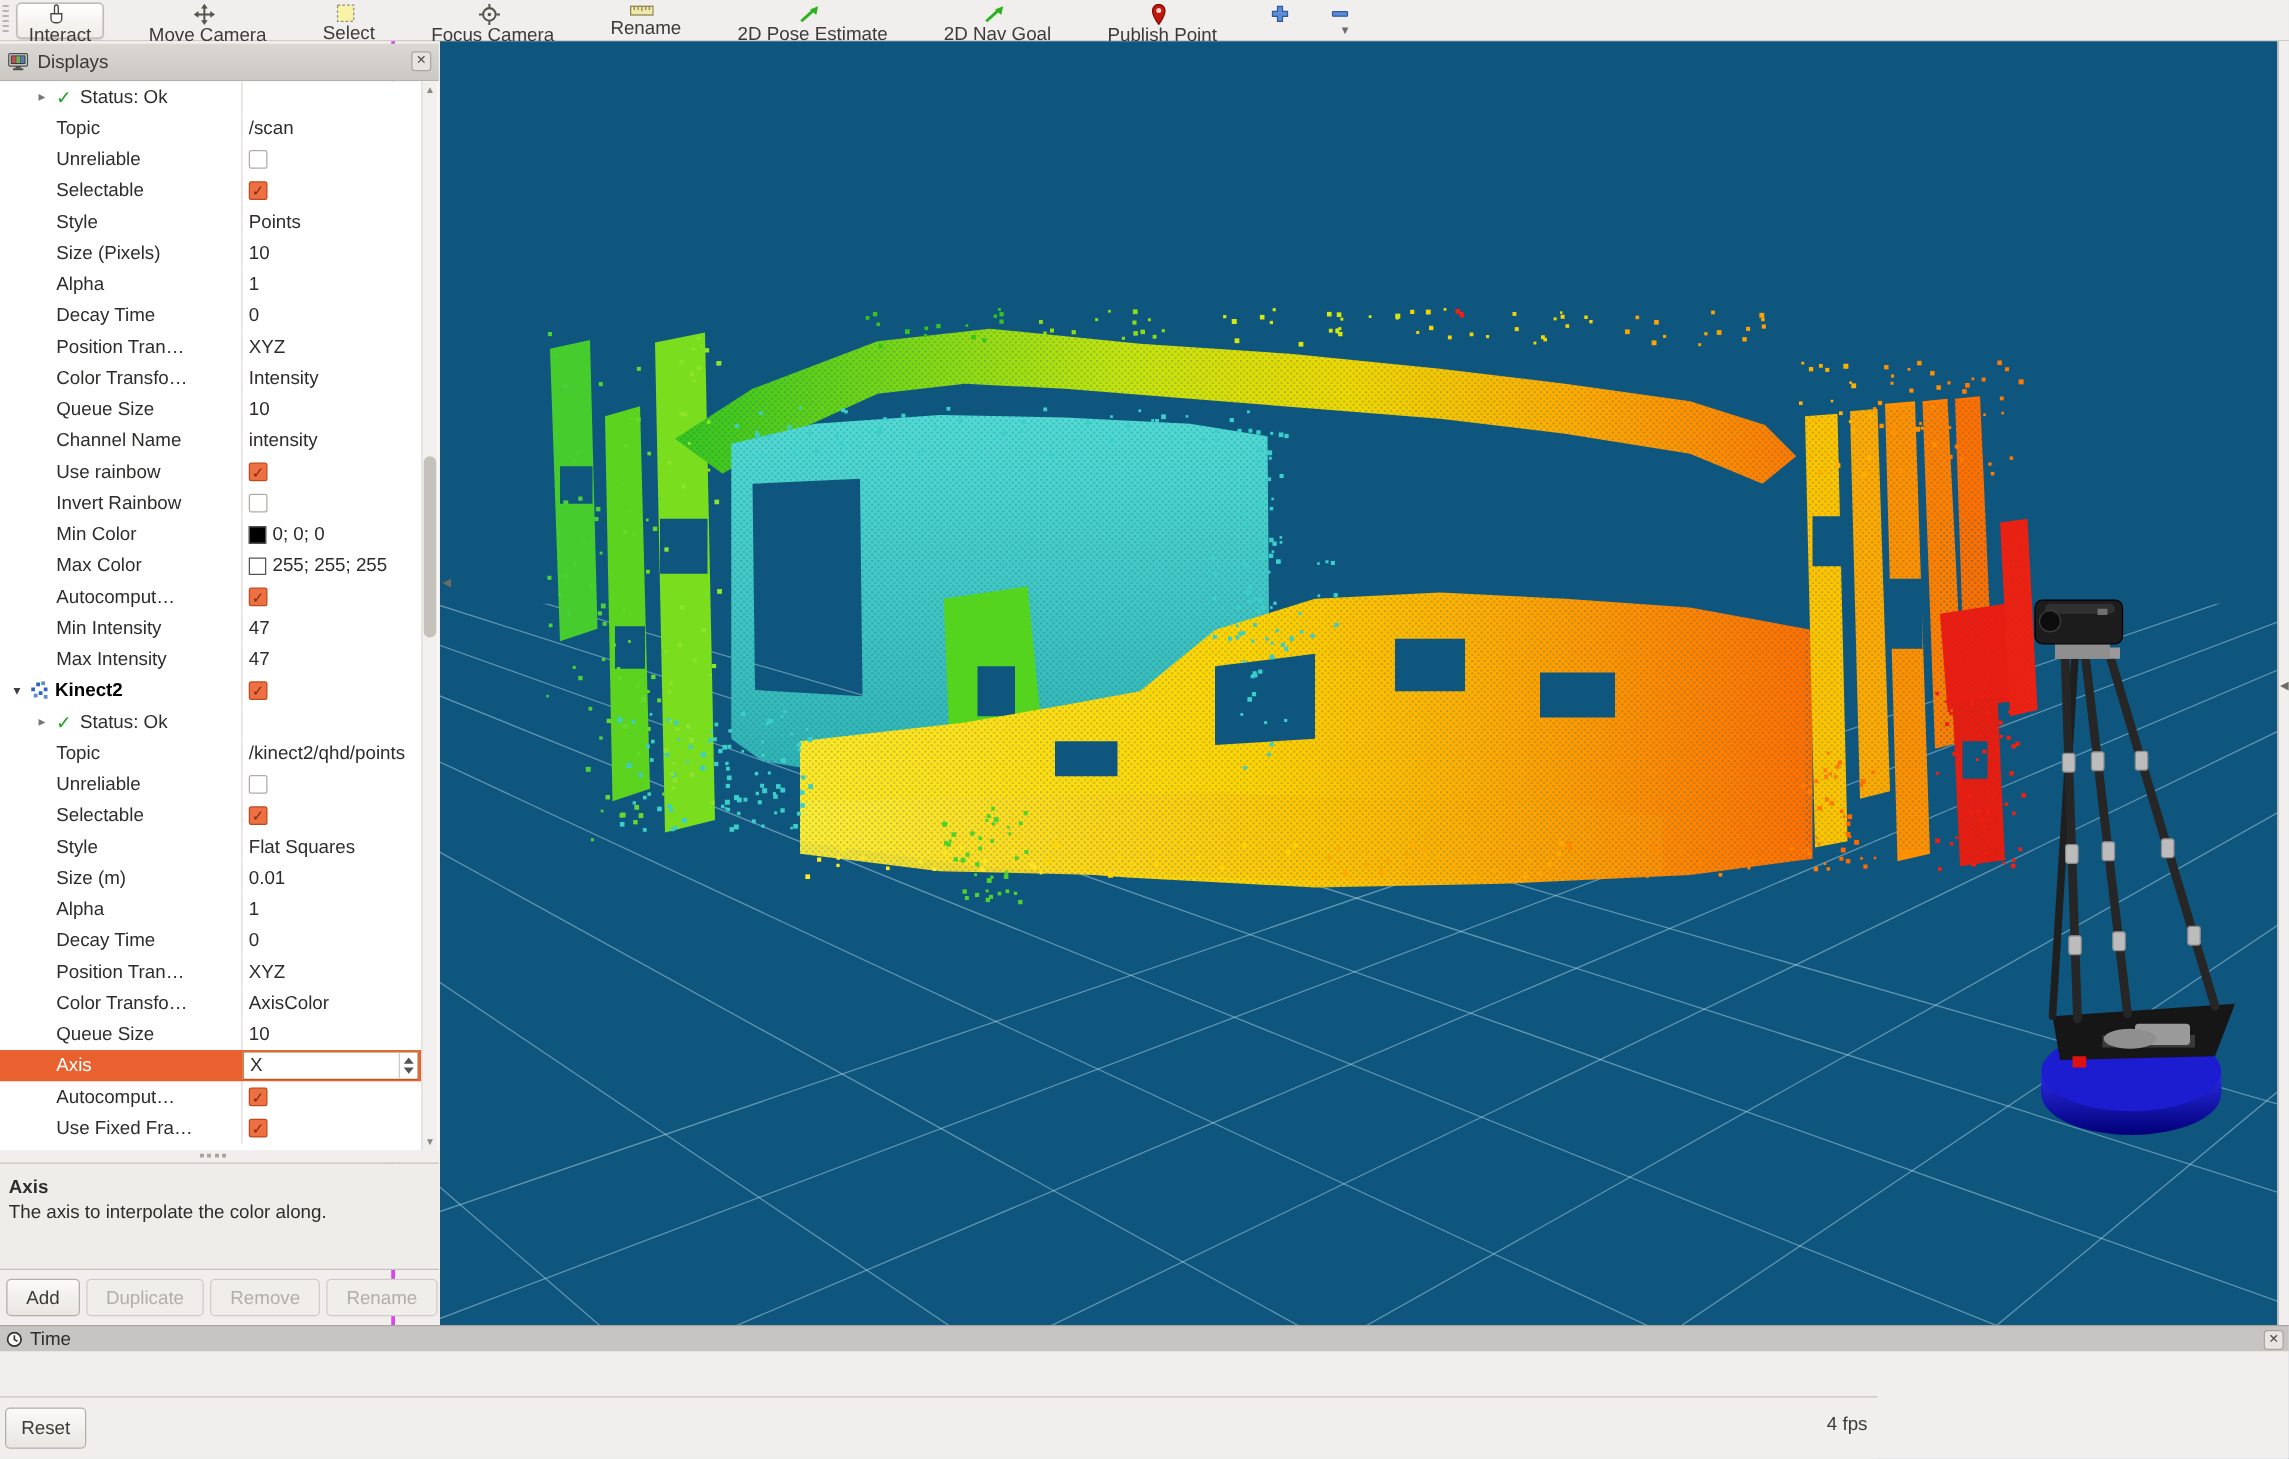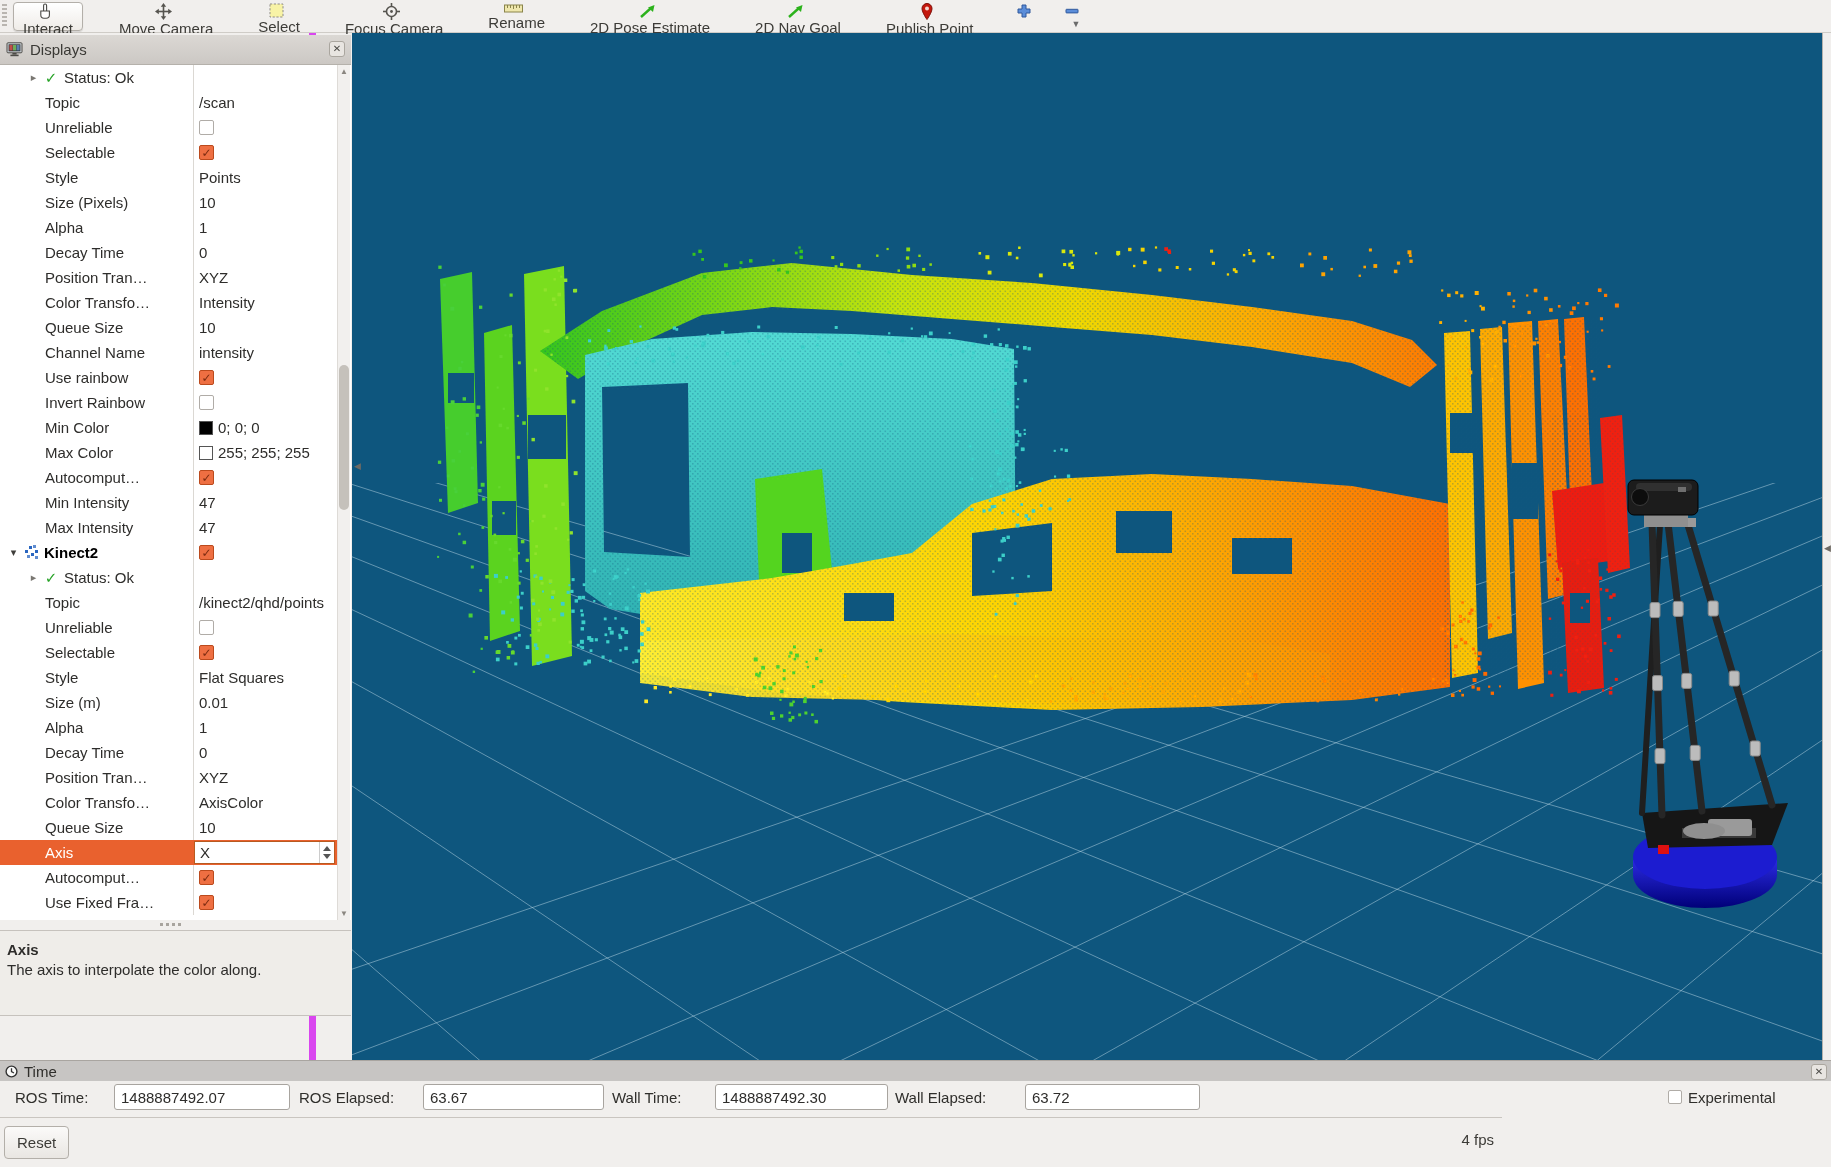--- a/index.html
+++ b/index.html
@@ -13,21 +13,21 @@
     background:repeating-linear-gradient(to bottom,#b9b5b0 0 2px,transparent 2px 4px);}
   .tbtn{display:flex;align-items:center;height:27px;padding:0 9px;margin-right:27px;
     border-radius:4px;color:#3c3b37;font-size:15px;white-space:nowrap;cursor:default;flex-direction:column;}
   .tbtn .ticon{display:inline-flex;margin-right:6px;}
   .tbtn.active{background:linear-gradient(#ffffff,#efece8);border:1px solid #b3afa9;
     box-shadow:0 1px 1px rgba(0,0,0,.12);margin-left:2px;}
   .tbtn.small{margin-right:14px;padding:0 6px;}
   .caret{font-size:9px;color:#6b6b6b;margin-left:3px;}
   
   #dpanel{left:0;top:33px;width:316px;height:1027px;background:#f1efed;
-    border-right:7px solid #d946ef;box-sizing:border-box;}
+    border-right:3px solid #d946ef;box-sizing:border-box;}
   .ptitle{position:absolute;left:0;top:2px;width:351px;height:30px;
     background:linear-gradient(#dbd8d4,#ccc8c4);border-bottom:1px solid #b5b1ab;
     display:flex;align-items:center;font-size:15px;color:#3a3935;box-sizing:border-box;}
   .ptitle .ticon{margin:0 7px 0 6px;display:inline-flex;}
   .closebox{position:absolute;right:6px;top:6px;width:16px;height:16px;background:#e8e5e1;
     border:1px solid #aaa69f;border-radius:3px;font-size:10px;line-height:14px;text-align:center;
     color:#4a4945;box-sizing:border-box;}
   #tree{position:absolute;left:0;top:32px;width:351px;height:855px;background:#ffffff;overflow:hidden;}
   .prow{position:relative;width:337px;height:25px;display:flex;font-size:15px;color:#2e2d2b;}
   .plabel{width:193px;flex:none;display:flex;align-items:center;overflow:hidden;white-space:nowrap;}
@@ -525,20 +525,26 @@
       <div id="vthumb"></div>
       <span class="sarr" style="bottom:2px">▼</span>
     </div>
   </div>
   <div id="splitter">
       <div class="dots"></div>
     </div>
   <div id="helpbox">
     <div class="htitle">Axis</div>
     <div>The axis to interpolate the color along.</div>
+  </div>
+  <div id="btnrow">
+    <div class="pbtn">Add</div>
+    <div class="pbtn disabled">Duplicate</div>
+    <div class="pbtn disabled">Remove</div>
+    <div class="pbtn disabled">Rename</div>
   </div>
 </div>
 
 <div id="viewport" class="abs">
 <svg id="scene" width="1470" height="1027" viewBox="0 0 1470 1027">
   <defs>
     <clipPath id="gclip">
           <rect x="0" y="450" width="1470" height="577"></rect>
         </clipPath>
     <linearGradient id="gCeil" gradientUnits="userSpaceOnUse" x1="188" y1="0" x2="1085" y2="0">
@@ -1386,30 +1392,18 @@
   <div id="theader">
     <span class="ticon">
       <svg width="13" height="13" viewBox="0 0 13 13">
           <circle cx="6.5" cy="6.5" r="5.4" fill="#fbfbfa" stroke="#333" stroke-width="1.4"></circle>
           <path d="M6.5,3.2 V6.7 L9,8" stroke="#333" stroke-width="1.3" fill="none"></path>
         </svg>
     </span>
     <span>Time</span>
     <span class="closebox" style="top:3px;right:4px">✕</span>
   </div>
-  <div id="tbody">
-    <span class="tlabel" style="left:15px">ROS Time:</span>
-    <input class="tinput" style="left: 114px; width: 176px;" value="1488887492.07">
-    <span class="tlabel" style="left:299px">ROS Elapsed:</span>
-    <input class="tinput" style="left: 423px; width: 181px;" value="63.67">
-    <span class="tlabel" style="left:612px">Wall Time:</span>
-    <input class="tinput" style="left: 715px; width: 173px;" value="1488887492.30">
-    <span class="tlabel" style="left:895px">Wall Elapsed:</span>
-    <input class="tinput" style="left: 1025px; width: 175px;" value="63.72">
-    <span class="xcb" style="left:1668px"></span>
-    <span class="tlabel" style="left:1688px">Experimental</span>
-  </div>
 </div>
 
 <div id="statusbar" class="abs">
   <div id="resetbtn">Reset</div>
   <span id="fps">4 fps</span>
 </div>
 
 </body></html>

